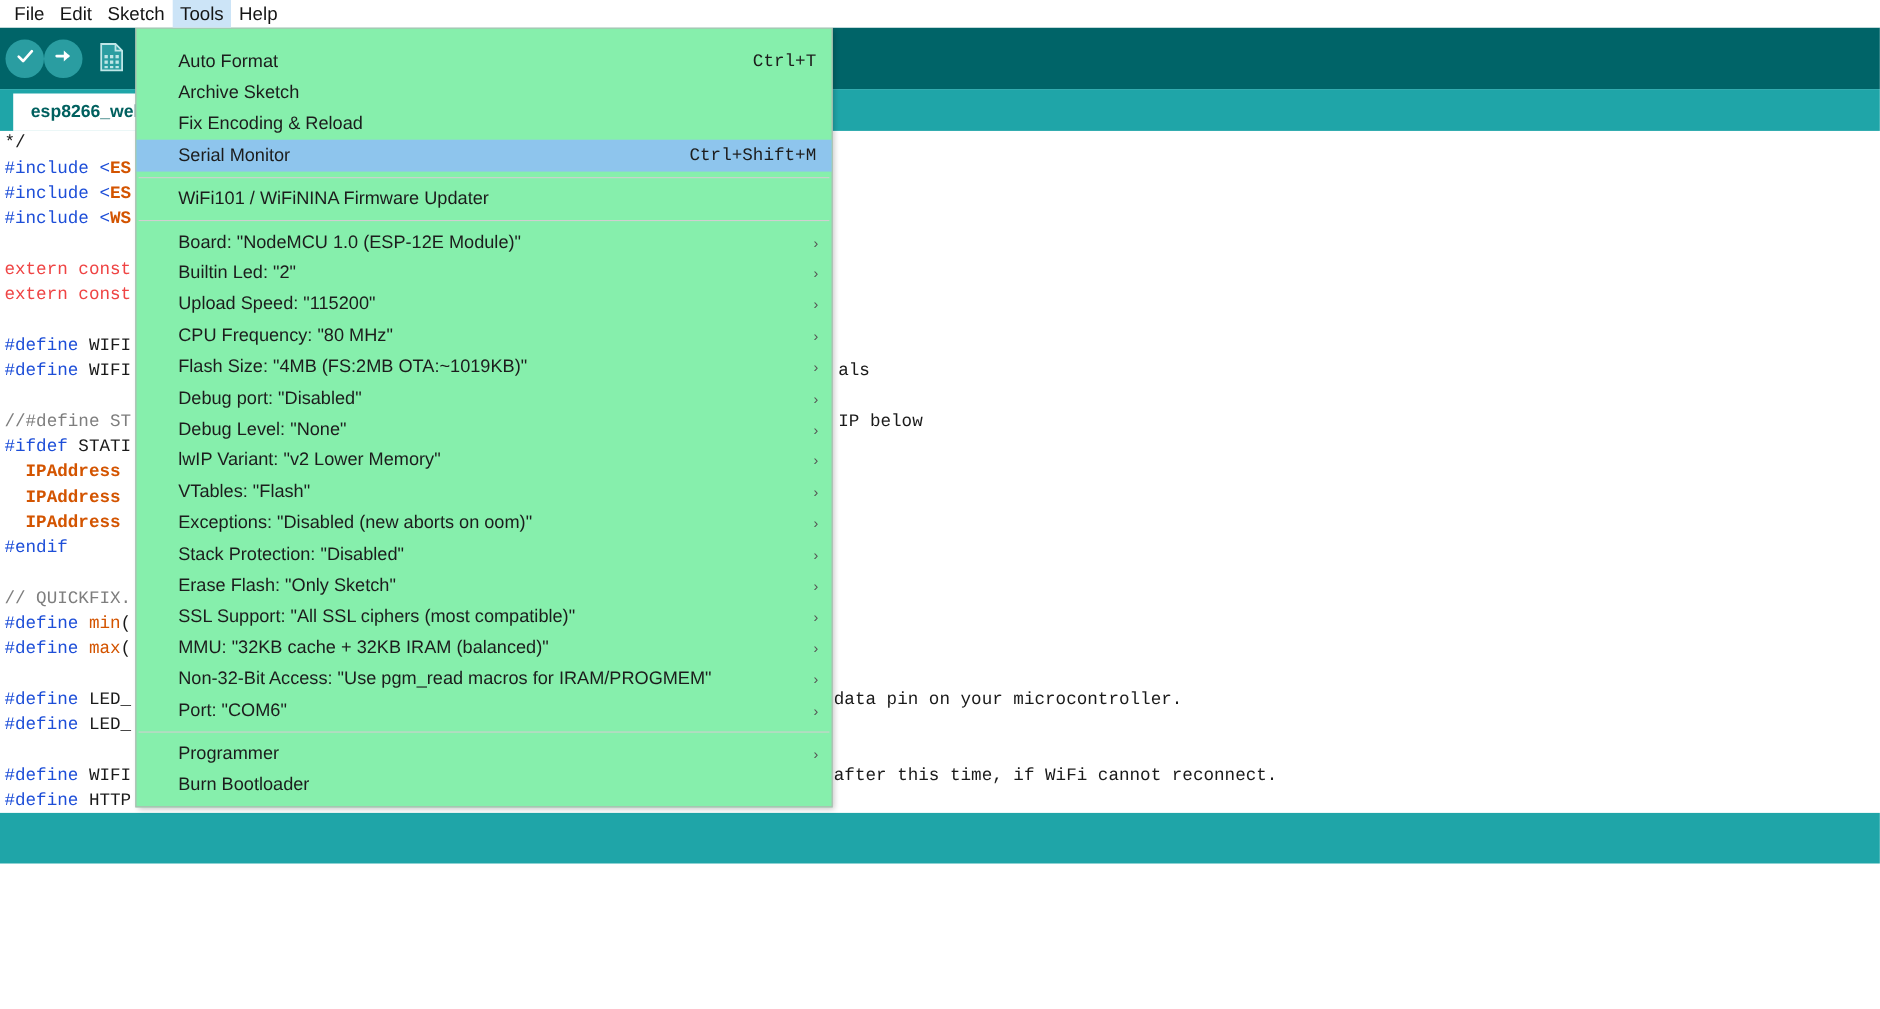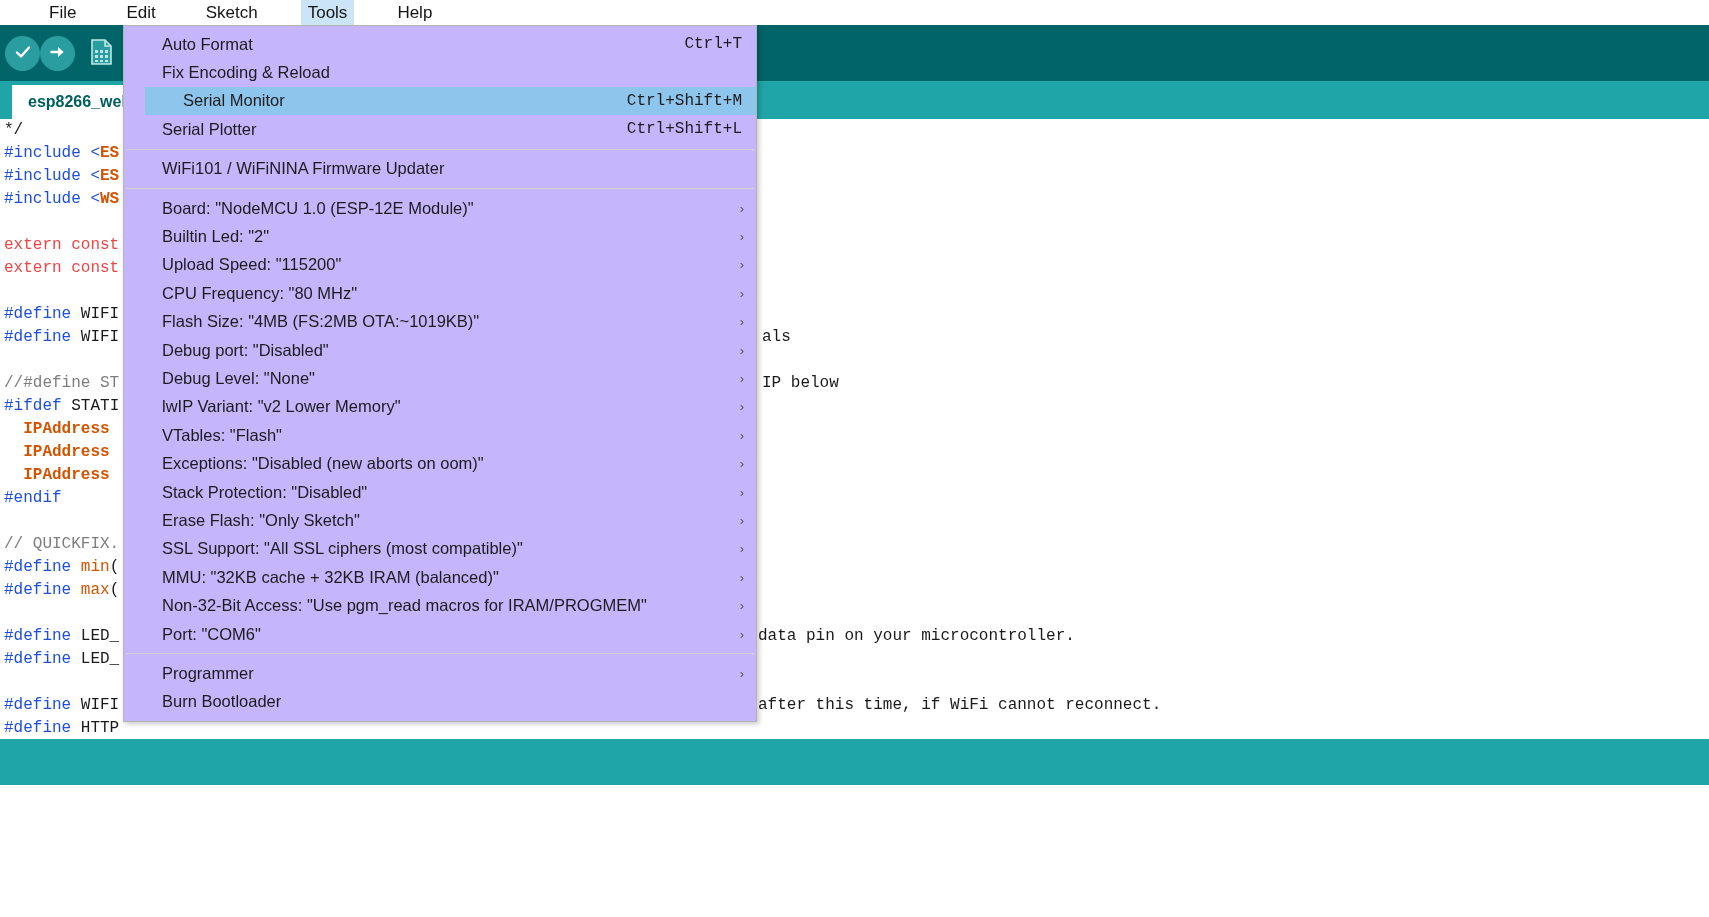--- a/index.html
+++ b/index.html
@@ -32,21 +32,20 @@
     box-sizing: border-box;
     z-index: 60;
   }
   .menubar-item {
     font-size: 17px;
     color: #141414;
     padding: 2px 7px;
     line-height: 21px;
     white-space: nowrap;
     cursor: default;
-    margin-left: 36px;
   }
   .menubar-item.active {
     background: #cce4f7;
   }
 
   
   .toolbar {
     position: absolute;
     top: 25px; left: 0;
     width: 1709px;
@@ -148,42 +147,41 @@
     background: #ffffff;
     z-index: 5;
   }
 
   
   .menu-popup {
     position: absolute;
     top: 25px;
     left: 123px;
     width: 634px;
-    background: #c4b5fd;
+    background: #86efac;
     border: 1px solid #b4b4b4;
     box-shadow: 2px 2px 5px rgba(0,0,0,0.22);
     box-sizing: border-box;
-    padding: 4px 0 5px 0;
+    padding: 16px 0 5px 0;
     z-index: 50;
   }
   .mi {
     position: relative;
     height: 28.4px;
     display: flex;
     align-items: center;
     padding: 0 10px 0 38px;
     box-sizing: border-box;
     cursor: default;
     font-size: 16.5px;
     color: #1c1c1c;
     white-space: nowrap;
   }
   .mi.selected {
     background: #8ec5ed;
-    margin-left: 21px;
   }
   .mi-label { flex: 0 0 auto; }
   .mi-shortcut {
     position: absolute;
     right: 14px;
     font-size: 16px;
     color: #1c1c1c;
     font-family: Liberation Mono, monospace;
   }
   .mi-arrow {
@@ -291,30 +289,29 @@
       <div class="menubar-item active">Tools</div>
       <div class="menubar-item">Help</div>
     </div>
 
   <div class="menu-popup" id="tools-menu">
       <div class="mi">
         <span class="mi-label">Auto Format</span>
         <span class="mi-shortcut">Ctrl+T</span>
       </div>
       <div class="mi">
+        <span class="mi-label">Archive Sketch</span>
+      </div>
+      <div class="mi">
         <span class="mi-label">Fix Encoding &amp; Reload</span>
       </div>
       <div class="mi selected">
         <span class="mi-label">Serial Monitor</span>
         <span class="mi-shortcut">Ctrl+Shift+M</span>
       </div>
-      <div class="mi">
-        <span class="mi-label">Serial Plotter</span>
-        <span class="mi-shortcut">Ctrl+Shift+L</span>
-      </div>
       <div class="mi-sep"></div>
       <div class="mi">
         <span class="mi-label">WiFi101 / WiFiNINA Firmware Updater</span>
       </div>
       <div class="mi-sep"></div>
       <div class="mi">
         <span class="mi-label">Board: "NodeMCU 1.0 (ESP-12E Module)"</span>
         <span class="mi-arrow">›</span>
       </div>
       <div class="mi">

